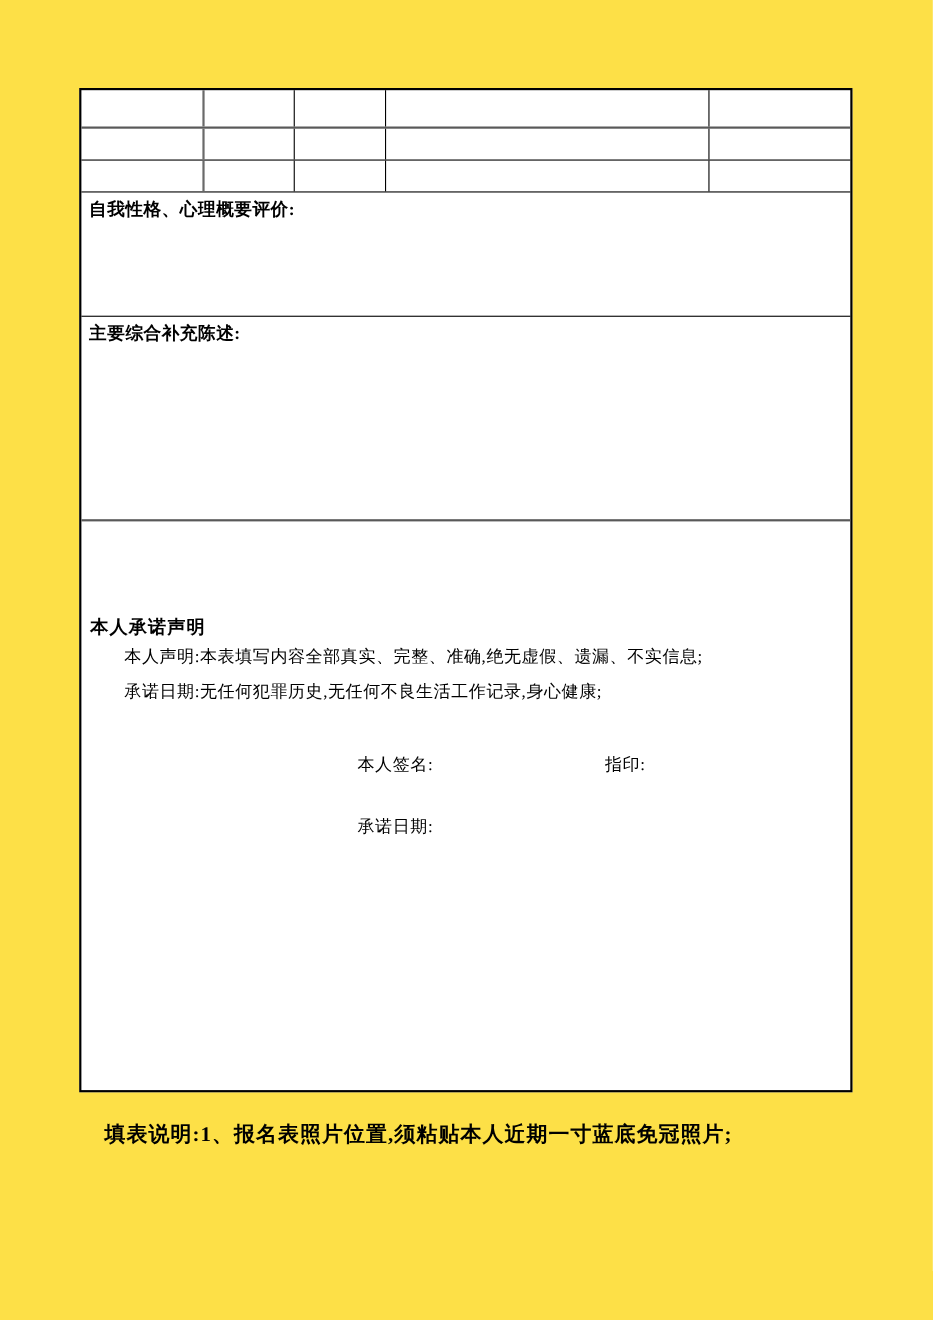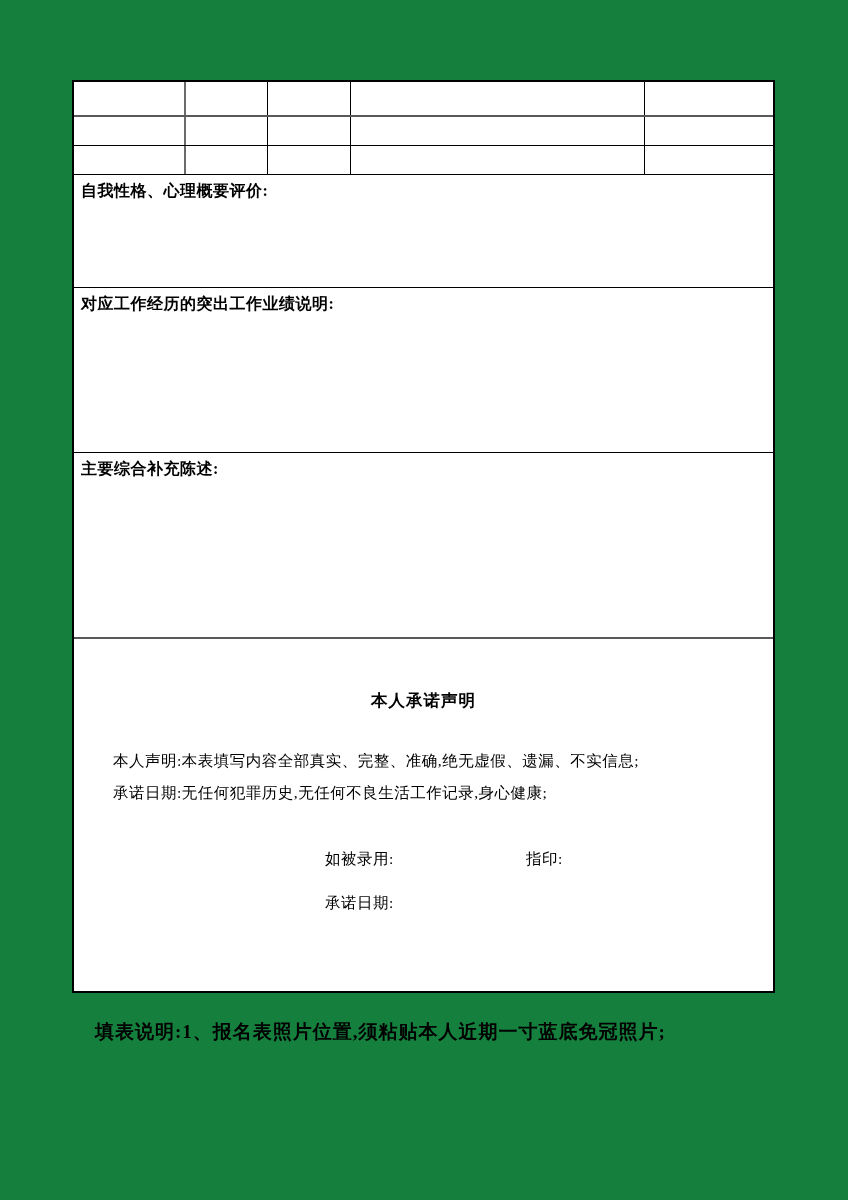--- a/index.html
+++ b/index.html
@@ -4,21 +4,21 @@
 <style>
   * { margin: 0; padding: 0; box-sizing: border-box; }
   html, body { background: #ffffff; }
   body {
     width: 848px; height: 1200px;
     font-family: "Liberation Serif", "DejaVu Serif", serif;
     color: #000;
     position: relative;
     overflow: hidden;
   }
-  .page { position: absolute; inset: 0; background: #15803d; }
+  .page { position: absolute; inset: 0; background: #fde047; }
 
   .form-table {
     position: absolute;
     left: 72px; top: 80px;
     width: 703px; height: 913px;
     border: 2.5px solid #000;
     display: flex; flex-direction: column;
     background: #fff;
   }
 
@@ -43,38 +43,39 @@
     font-weight: bold;
     font-size: 16px;
     letter-spacing: 0.5px;
     line-height: 22px;
     display: inline-block;
   }
 
   
   .declaration { flex: 1; position: relative; padding: 50px 8px 0 8px; }
   .decl-title {
-    text-align: center;
+    text-align: left;
     font-weight: bold;
     font-size: 16.5px;
     letter-spacing: 1px;
     line-height: 24px;
+    margin-top: 34px;
   }
-  .decl-body { margin-top: 32px; }
+  .decl-body { }
   .decl-body p {
     font-size: 15.5px;
     letter-spacing: 0.5px;
     line-height: 32px;
     text-indent: 2em;
     text-align: justify;
   }
   .sign-row { position: relative; margin-top: 34px; height: 32px; font-size: 15.5px; line-height: 32px; }
   .sign-label { position: absolute; left: 243px; letter-spacing: 0.5px; }
-  .fingerprint-label { position: absolute; left: 444px; letter-spacing: 0.5px; }
-  .date-row { position: relative; margin-top: 12px; height: 32px; font-size: 15.5px; line-height: 32px; }
+  .fingerprint-label { position: absolute; left: 468px; letter-spacing: 0.5px; }
+  .date-row { position: relative; margin-top: 24px; height: 32px; font-size: 15.5px; line-height: 32px; }
   .date-label { position: absolute; left: 243px; letter-spacing: 0.5px; }
 
   
   .footer-note {
     position: absolute;
     left: 95px; top: 1021px;
     font-weight: bold;
     font-size: 19px;
     letter-spacing: 1px;
     line-height: 22px;
@@ -107,38 +108,35 @@
       <div class="cell c2"></div>
       <div class="cell c3"></div>
       <div class="cell c4"></div>
       <div class="cell c5"></div>
     </div>
 
     <div class="section section-1">
       <span class="section-label">自我性格、心理概要评价:</span>
     </div>
 
-    <div class="section section-2">
-      <span class="section-label">对应工作经历的突出工作业绩说明:</span>
-    </div>
 
     <div class="section section-3">
       <span class="section-label">主要综合补充陈述:</span>
     </div>
 
     <div class="declaration">
       <div class="decl-title">本人承诺声明</div>
 
       <div class="decl-body">
         <p>本人声明:本表填写内容全部真实、完整、准确,绝无虚假、遗漏、不实信息;</p>
         <p>承诺日期:无任何犯罪历史,无任何不良生活工作记录,身心健康;</p>
       </div>
 
       <div class="sign-row">
-        <span class="sign-label">如被录用:</span>
+        <span class="sign-label">本人签名:</span>
         <span class="fingerprint-label">指印:</span>
       </div>
 
       <div class="date-row">
         <span class="date-label">承诺日期:</span>
       </div>
     </div>
 
   </div>
 

